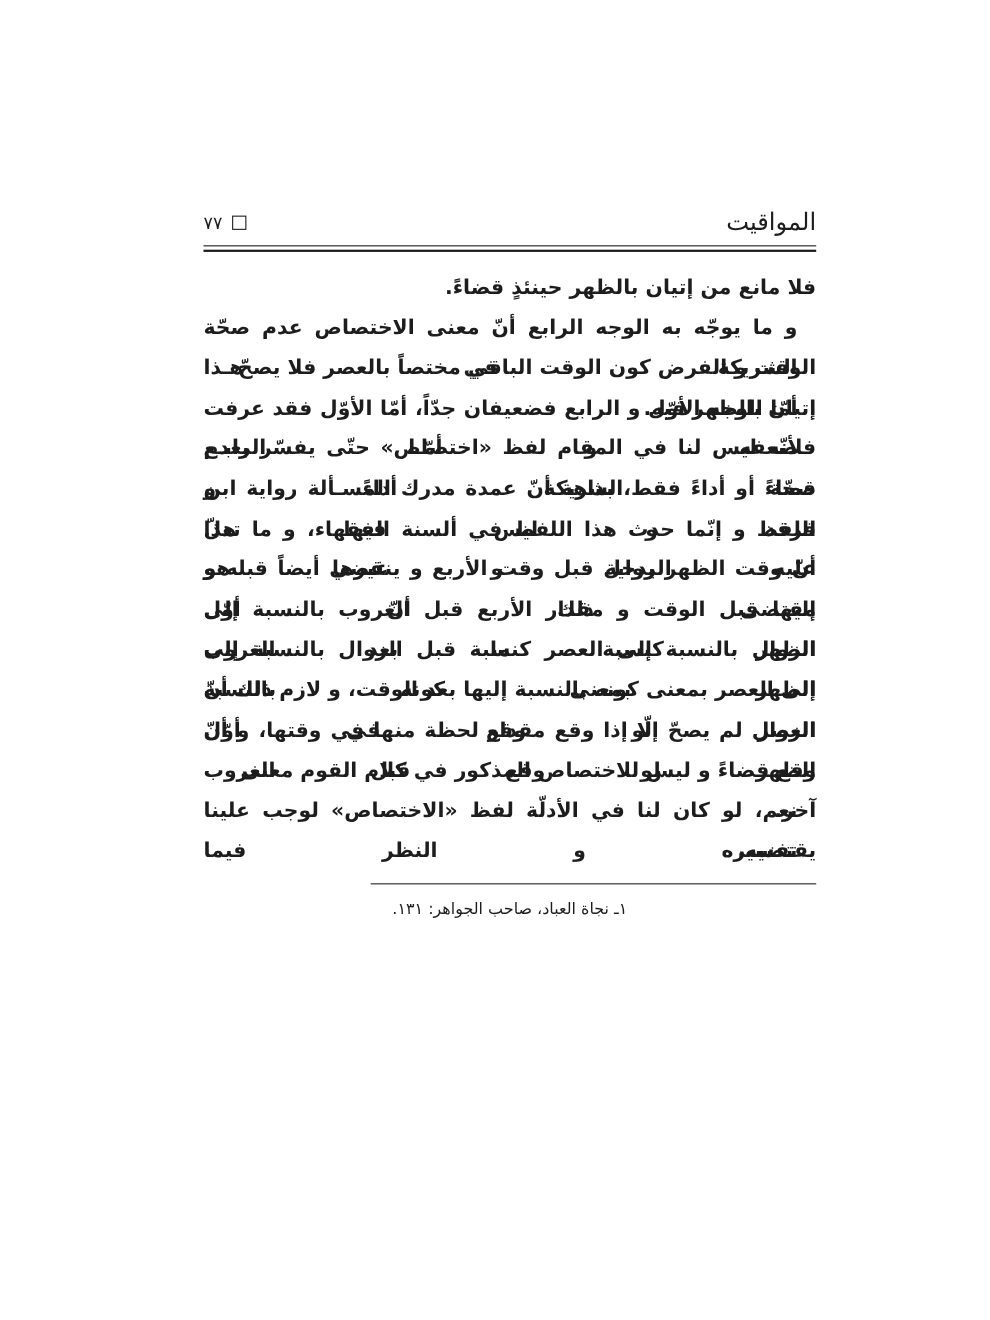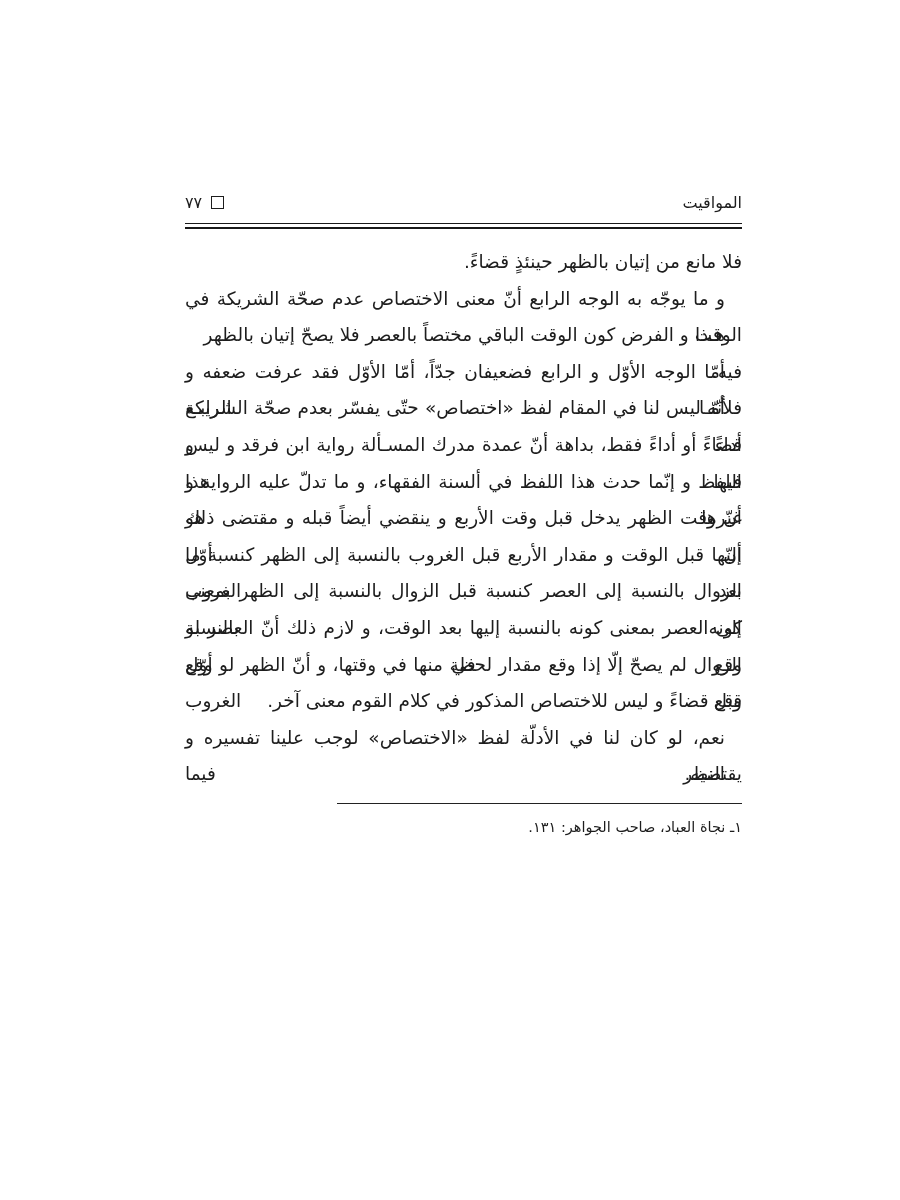--- a/index.html
+++ b/index.html
@@ -47,34 +47,35 @@
   }
   .square-marker {
     display: inline-block;
     width: 11px;
     height: 11px;
     border: 1.6px solid #1d1d1d;
     background: transparent;
   }
   .header-title {
     direction: rtl;
-    font-size: 16px;
+    font-size: 22px;
   }
   .double-rule {
     margin-top: 9px;
     height: 3px;
     border-top: 1.5px solid #191919;
     border-bottom: 2.6px solid #191919;
   }
   
   .body-text {
     direction: rtl;
     margin-top: 15px;
     font-size: 18.5px;
     line-height: 36.6px;
+    font-weight: bold;
   }
   .paragraph { margin: 0; }
   .line {
     text-align: justify;
     text-align-last: justify;
     text-justify: inter-word;
     white-space: normal;
     height: 36.6px;
     overflow: visible;
   }
@@ -96,21 +97,21 @@
     direction: rtl;
     margin-top: 10px;
   }
   .footnote-sep {
     width: 405px;
     border-top: 1.4px solid #222222;
   }
   .footnote-text {
     margin-top: 11px;
     font-size: 14.5px;
-    text-align: right;
+    text-align: center;
     line-height: 24px;
   }
 </style>
 </head>
 <body style="color: rgb(29, 29, 29); background: rgb(255, 255, 255);">
 
 <div class="sheet">
   <div class="content">
 
     <div class="running-header">

